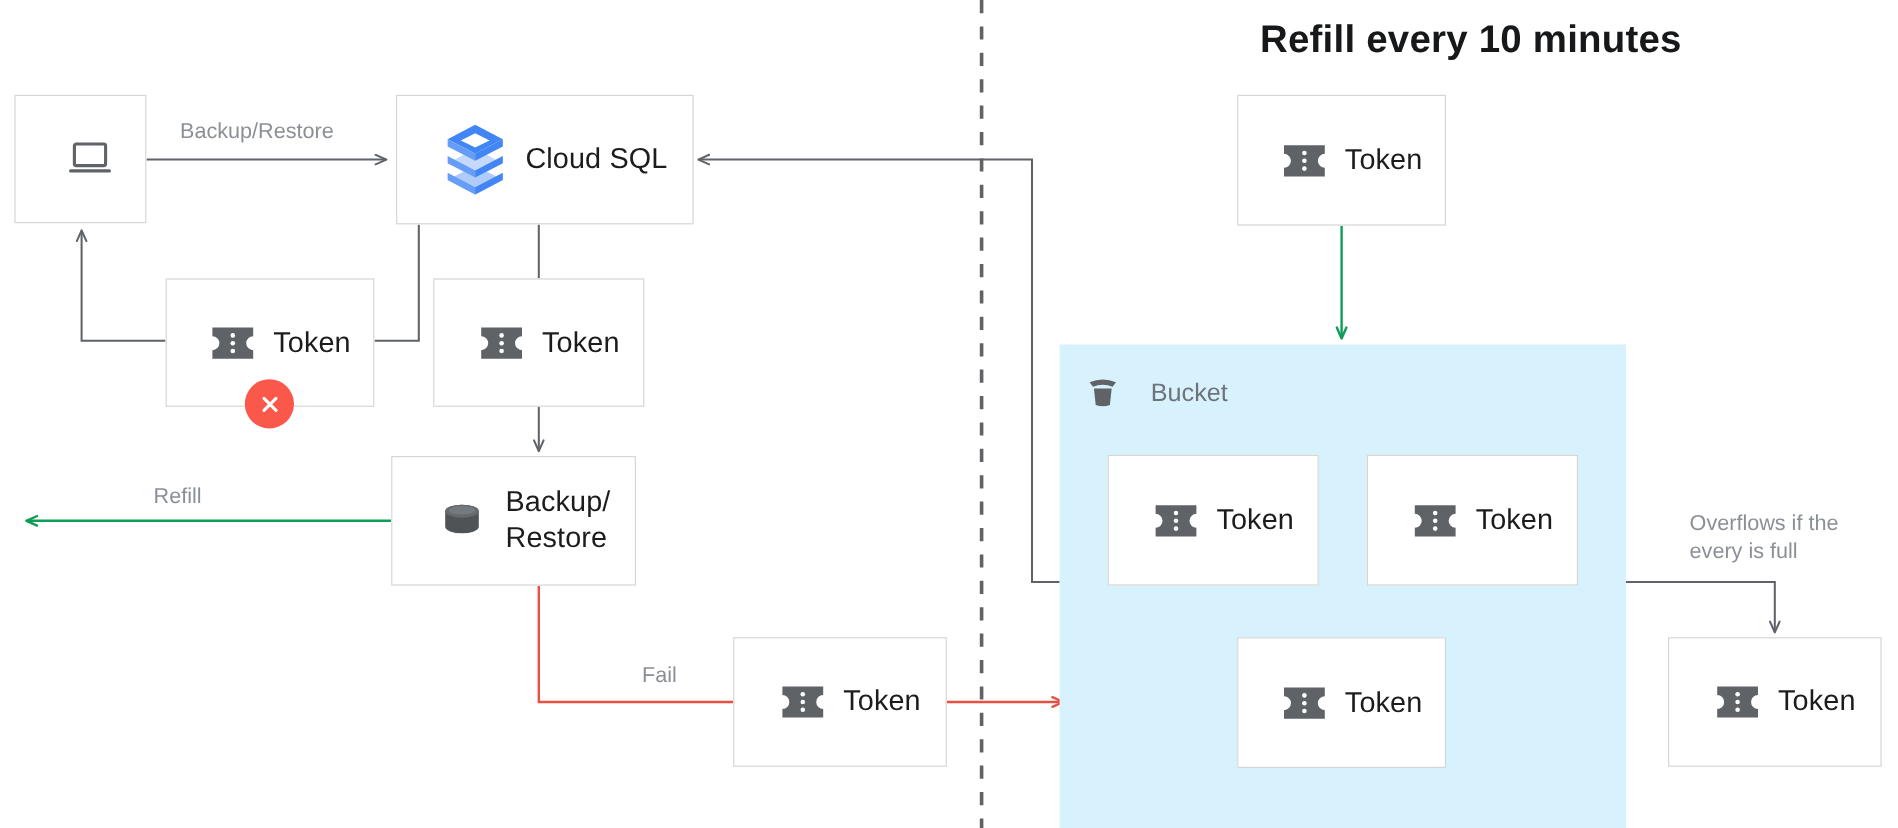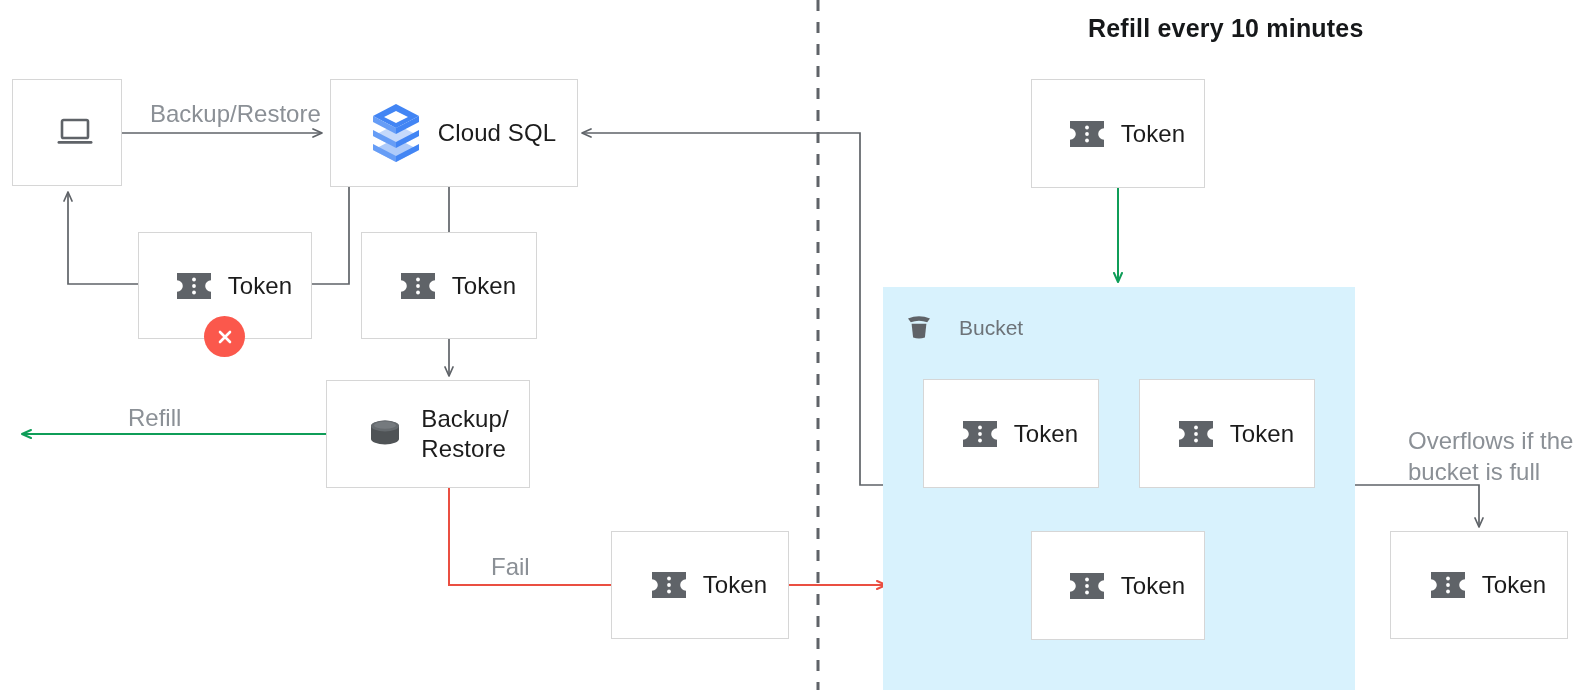--- a/index.html
+++ b/index.html
@@ -38,32 +38,31 @@
   }
   .node-label{
     font-size:24px;
     color:#1c1c1c;
     line-height:1.25;
     white-space:pre-line;
     letter-spacing:0.1px;
   }
   .edge-label{
     position:absolute;
-    font-size:24px;
+    font-size:18px;
     color:#8b9096;
     line-height:1.3;
     white-space:pre-line;
   }
   .title{
     position:absolute;
-    font-size:25px;
+    font-size:32px;
     font-weight:bold;
     color:#16181a;
     letter-spacing:0.2px;
-    margin-left:38px;
   }
   .bucket-region{
     position:absolute;
     background:#d8f2fd;
   }
   .bucket-head{
     position:absolute;
     display:flex;
     align-items:center;
     gap:24px;
@@ -302,18 +301,18 @@
         </svg>
       </span>
       <span class="node-label">Token</span>
     </div>
   </div>
 
   <div class="edge-label" style="left:150px; top:98px;">Backup/Restore</div>
 
   <div class="edge-label" style="left:128px; top:402px;">Refill</div>
 
-  <div class="edge-label" style="left:491px; top:551px;">Fail</div>
+  <div class="edge-label" style="left:535px; top:551px;">Fail</div>
 
   <div class="edge-label" style="left:1408px; top:425px;">Overflows if the
-bucket is full</div>
+every is full</div>
 
 </div>
 
 </body></html>

